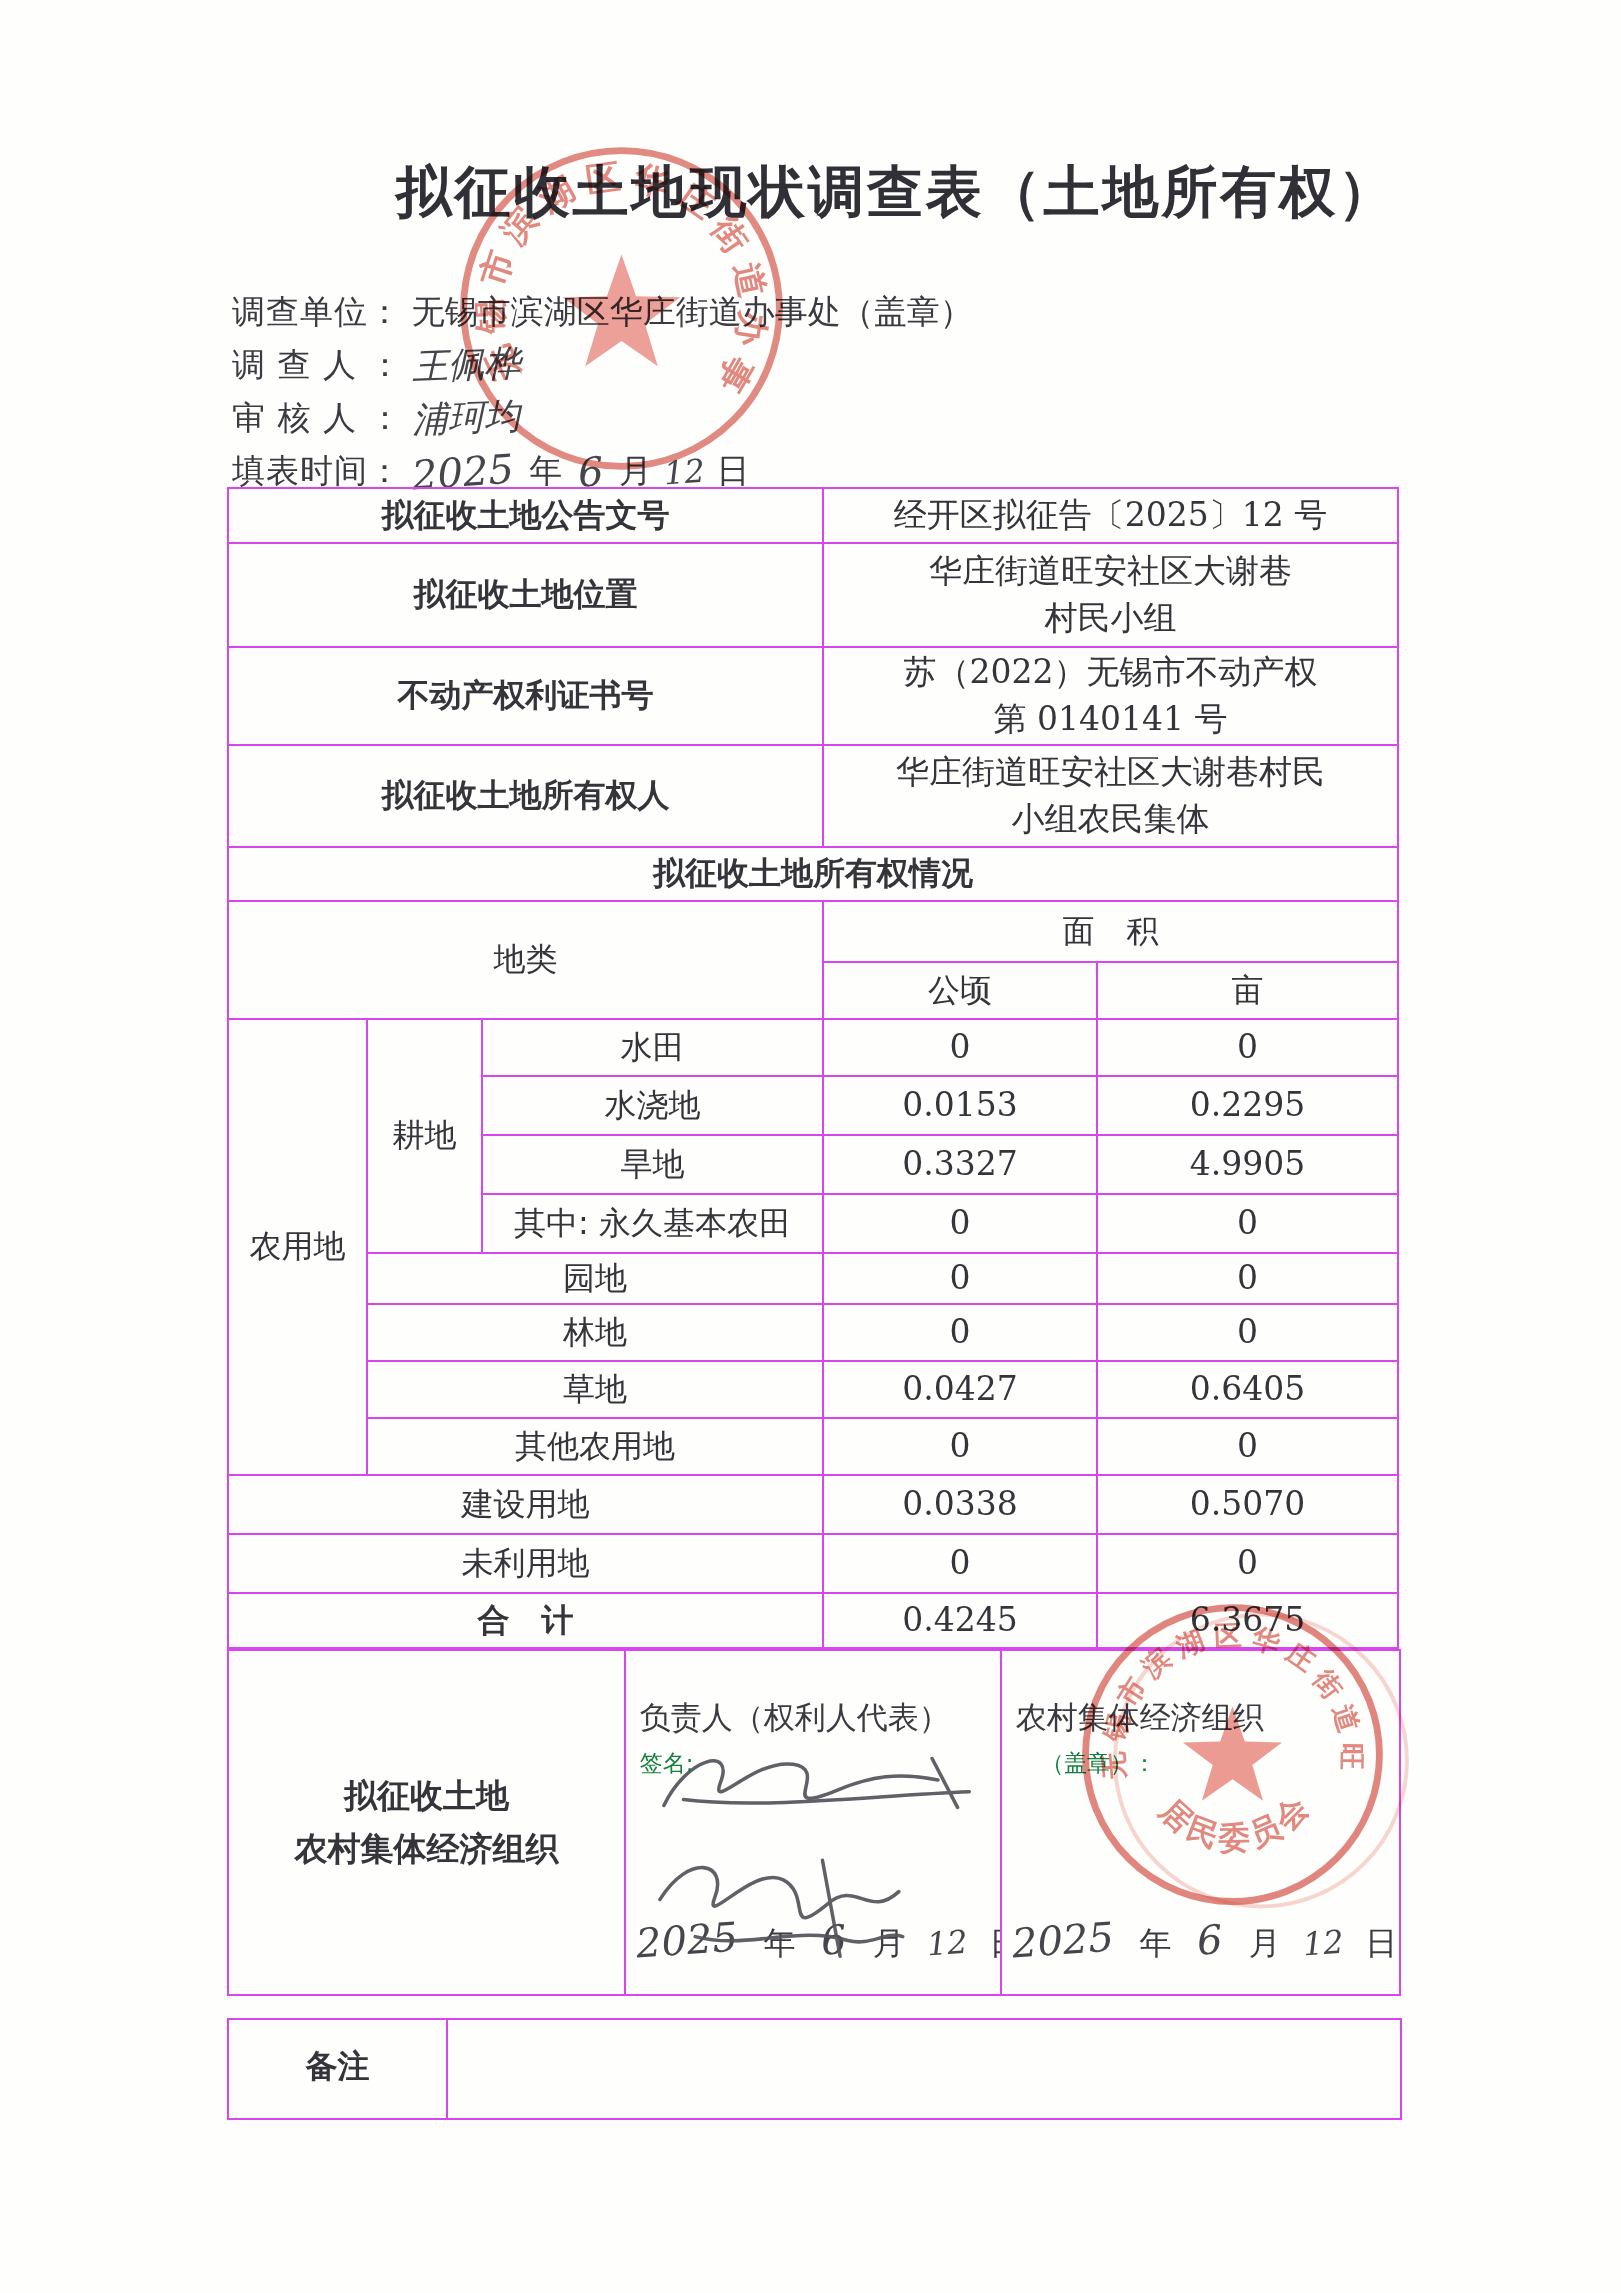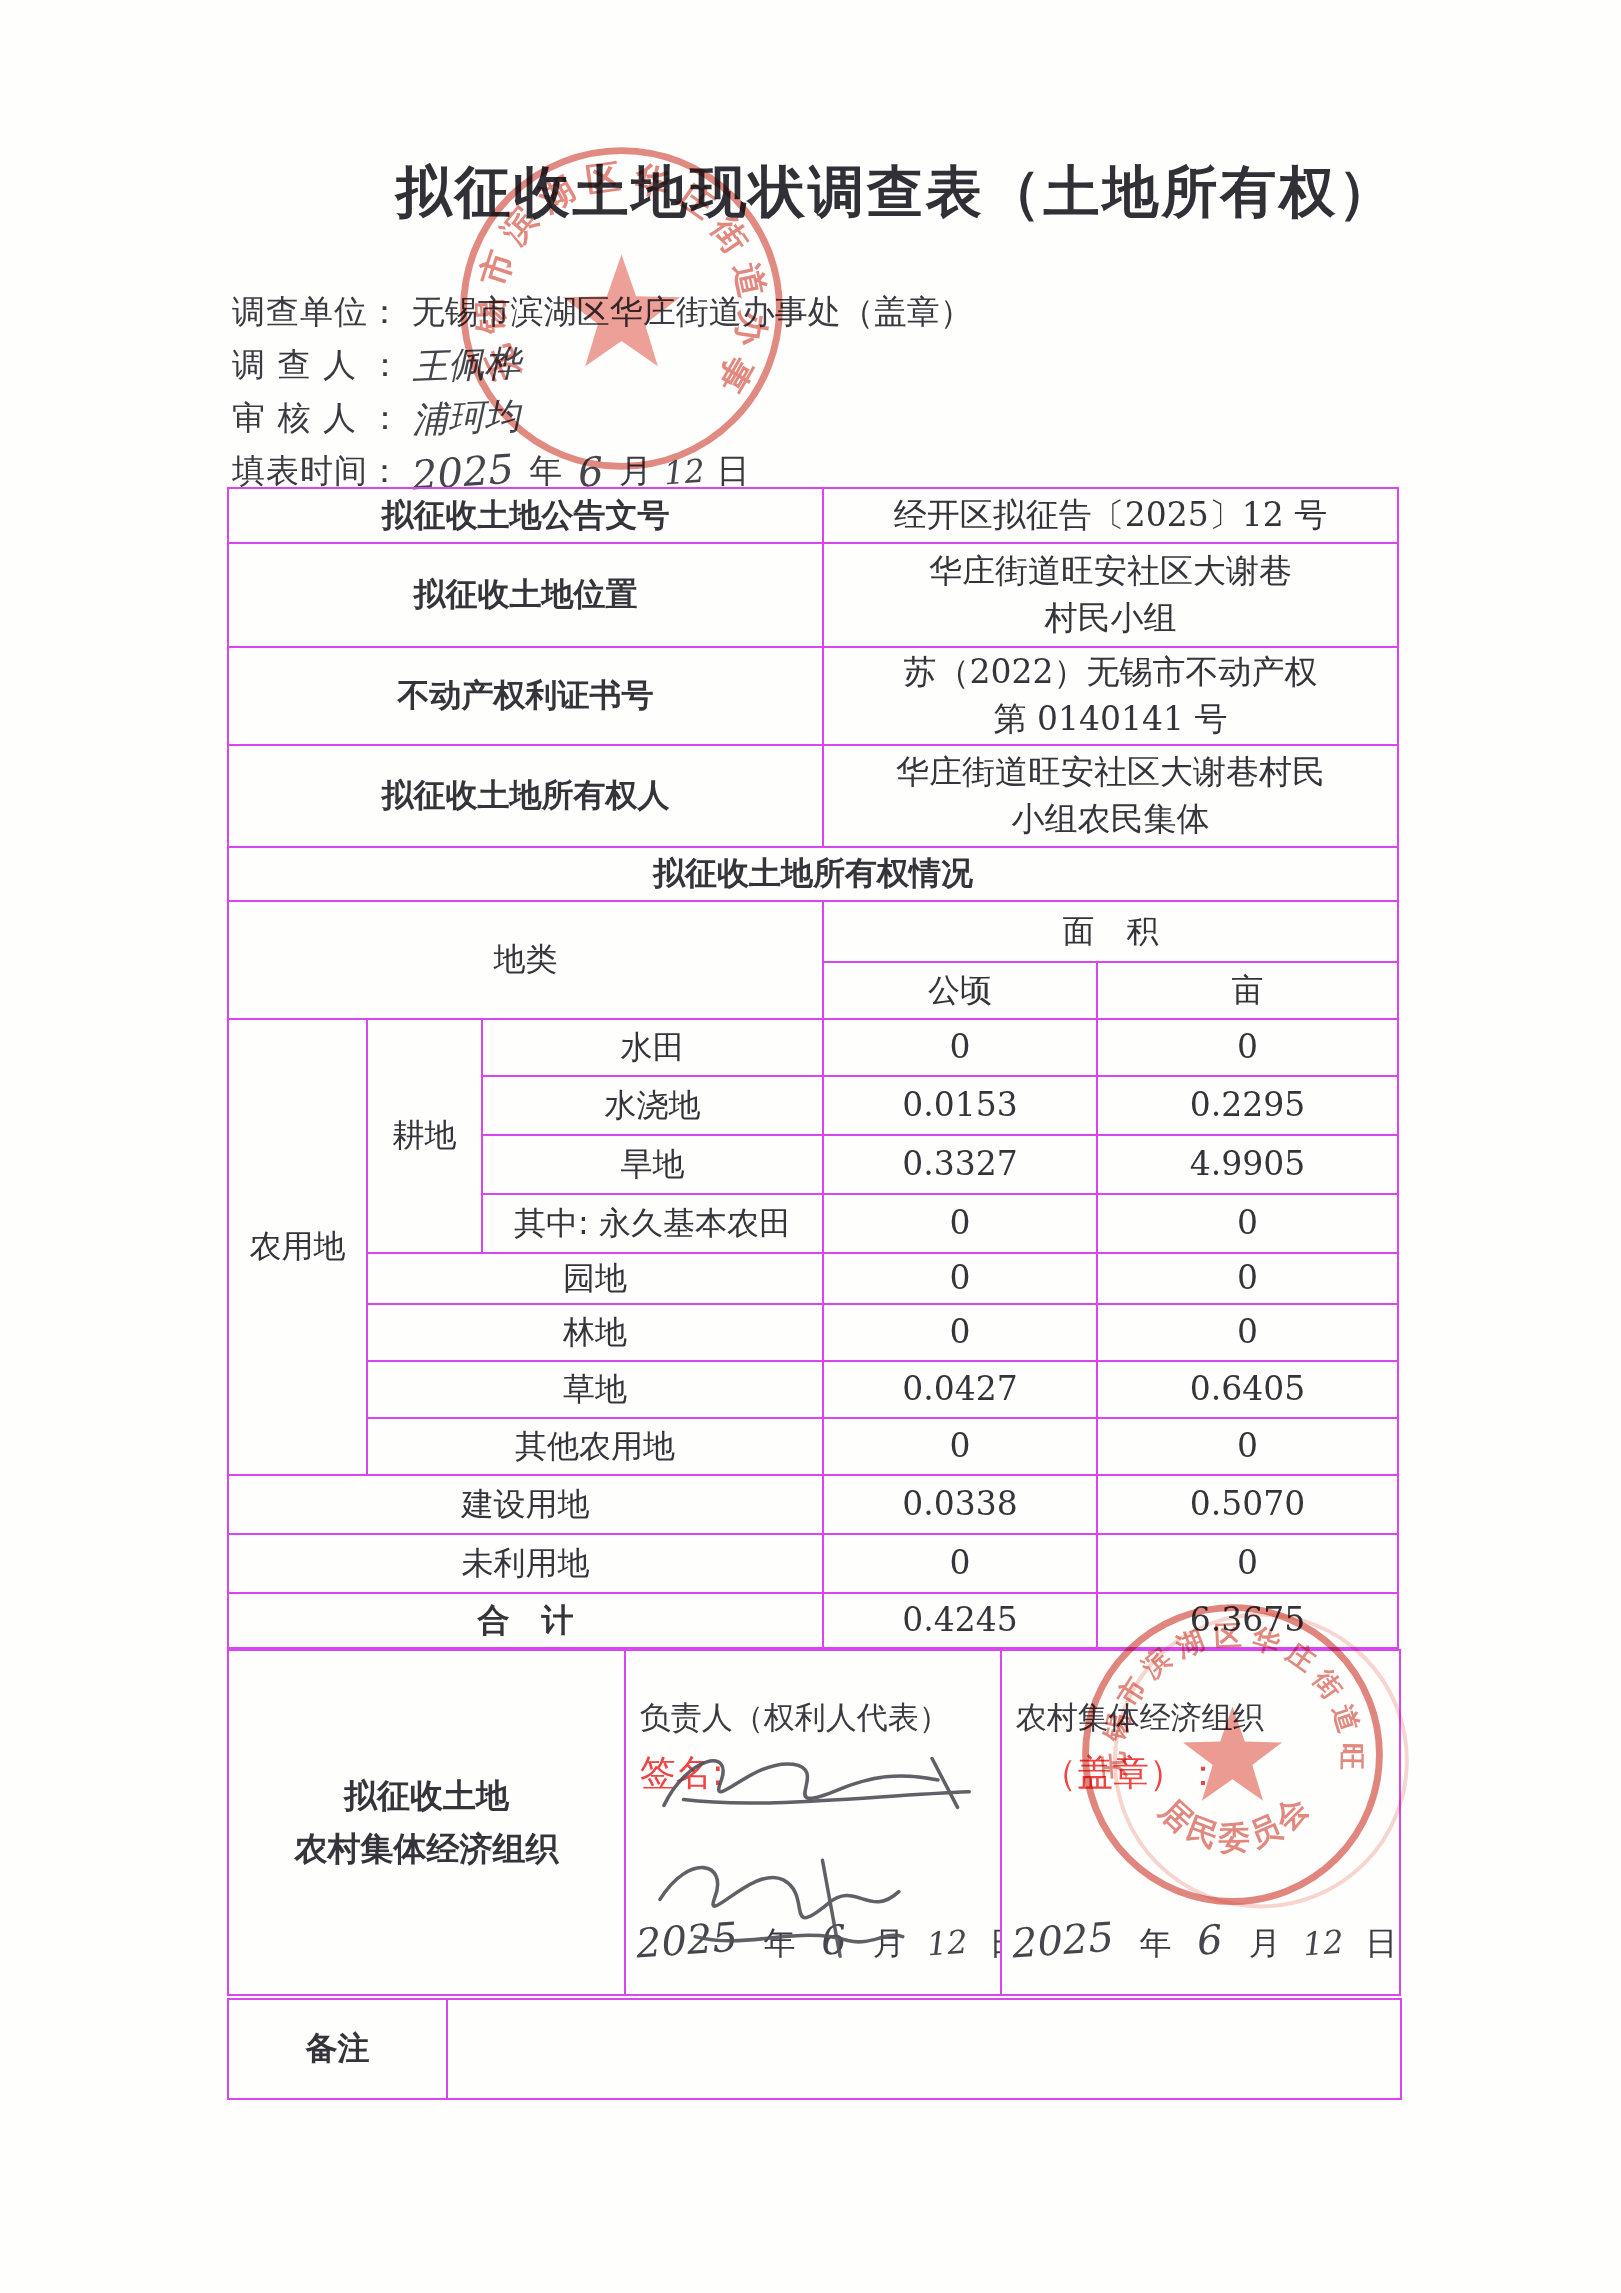--- a/index.html
+++ b/index.html
@@ -41,29 +41,29 @@
   }
   .b{font-weight:700;}
   .num{font-family:"DejaVu Serif","Liberation Serif",serif;font-size:33px;}
   .val{font-family:"DejaVu Serif","Liberation Serif",serif;font-size:33px;}
   .two-line div{display:block;}
 
   
   .sig-table td{vertical-align:top;text-align:left;position:relative;}
   .sig-org-cell{vertical-align:middle !important;text-align:center !important;}
   .sig-head{font-size:31px;line-height:1.55;padding:9.8px 3.9px 0 7.8px;color:#3a3a40;margin-top:32px;}
-  .sig-sub{font-size:36px;padding:5.9px 0 0 7.8px;color:#ef4444;}
+  .sig-sub{font-size:23px;padding:5.9px 0 0 7.8px;color:#15803d;}
   .sig-date{
     position:absolute;bottom:25.5px;left:0;width:100%;
     text-align:center;font-size:32px;white-space:nowrap;color:#3a3a40;
   }
   .sig-svg{position:absolute;left:11.8px;top:84px;z-index:4;}
 
   
-  .remark-table{margin-top:2px;}
+  .remark-table{margin-top:22px;font-family:Liberation Mono, monospace;}
   .remark-table td{height:98px;}
 
   
   .stamp{position:absolute;pointer-events:none;z-index:6;mix-blend-mode:multiply;}
 </style>
 </head>
 <body>
 
 <div class="doc-title">拟征收土地现状调查表（土地所有权）</div>
 

